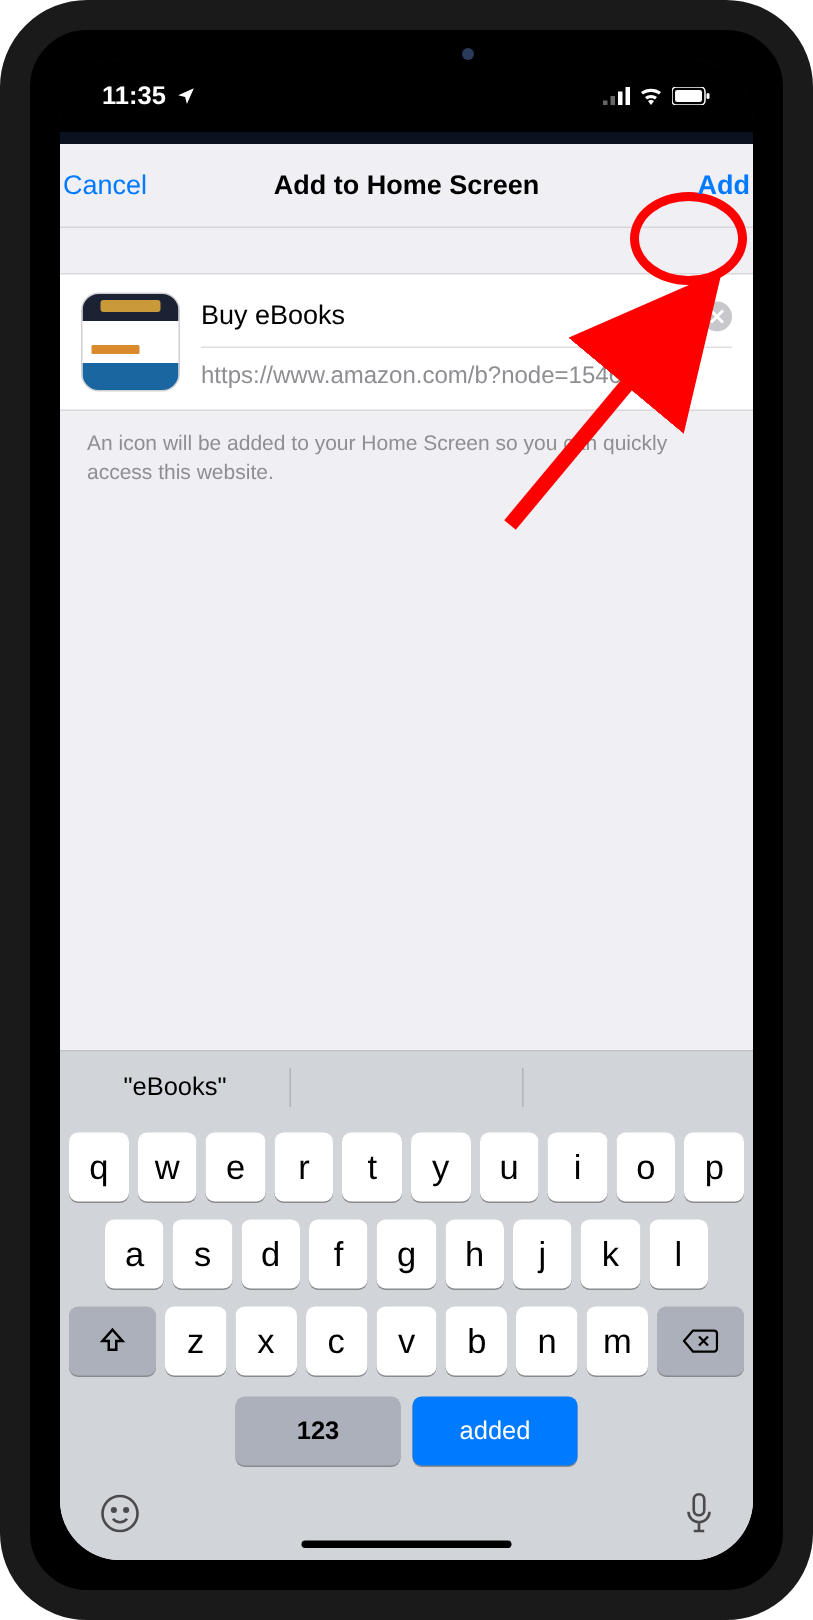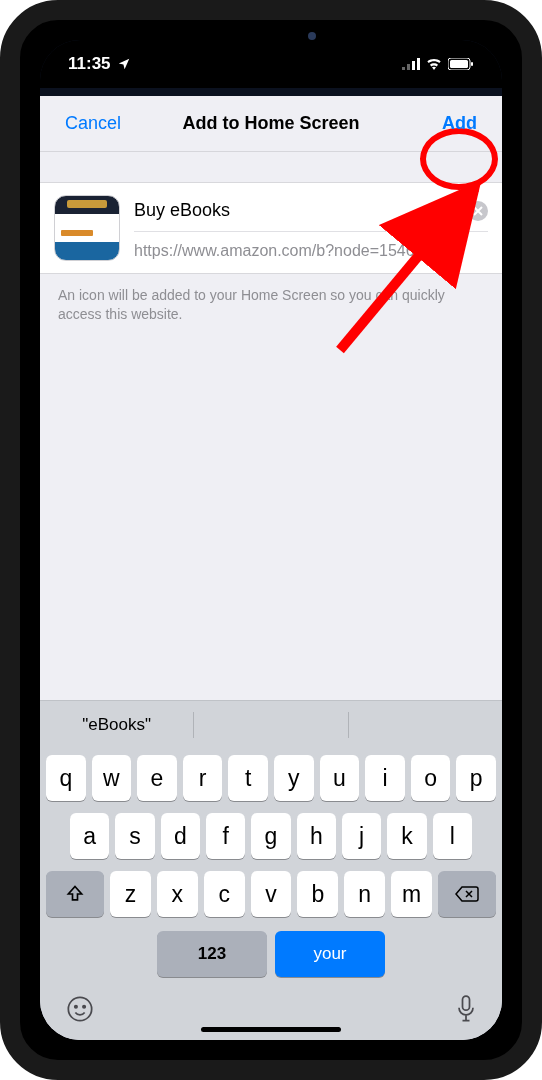--- a/index.html
+++ b/index.html
@@ -21,21 +21,21 @@
 .status-bar { height: 48px; display: flex; justify-content: space-between; align-items: center; padding: 0 28px; color: #fff; font-size: 17px; font-weight: 600; background: #000; }
 .status-left { display: flex; align-items: center; gap: 6px; }
 .status-right { display: flex; align-items: center; gap: 6px; }
 .loc-arrow svg, .signal svg, .wifi svg, .battery svg { display: block; }
 
 
 .dim-strip { height: 8px; background: rgba(0,0,0,0.25); }
 
 
 .sheet { flex: 1; display: flex; flex-direction: column; background: #efeff4; }
-.nav-bar { height: 56px; display: flex; align-items: center; justify-content: space-between; padding: 0 25px; border-bottom: 1px solid rgba(0,0,0,0.1); position: relative; }
+.nav-bar { height: 56px; display: flex; align-items: center; justify-content: space-between; padding: 0 2px; border-bottom: 1px solid rgba(0,0,0,0.1); position: relative; }
 .nav-title { position: absolute; left: 0; right: 0; text-align: center; font-size: 18px; font-weight: 600; color: #000; pointer-events: none; }
 .nav-btn { color: #007aff; font-size: 18px; background: none; border: none; cursor: pointer; position: relative; z-index: 1; }
 .nav-btn.bold { font-weight: 600; }
 
 
 .card { background: #fff; margin-top: 30px; border-top: 1px solid #d8d8dc; border-bottom: 1px solid #d8d8dc; display: flex; padding: 12px 14px; gap: 14px; align-items: center; }
 .thumb { width: 66px; height: 66px; border-radius: 12px; background: linear-gradient(180deg,#1a2233 0 28%, #fff 28% 72%, #1a66a0 72% 100%); border: 1px solid #d0d0d4; position: relative; overflow: hidden; }
 .thumb::before { content:""; position:absolute; top:4px; left:12px; width:40px; height:8px; background:#c89a3a; border-radius:2px; }
 .thumb::after { content:""; position:absolute; top:34px; left:6px; width:32px; height:6px; background:#d98a2a; border-radius:1px; }
 .fields { flex: 1; display: flex; flex-direction: column; }
@@ -193,21 +193,21 @@
             <button class="key">m</button>
             <button class="key key-sp key-wide">
               <svg width="24" height="18" viewBox="0 0 24 18" fill="none" stroke="#000" stroke-width="1.5">
                   <path d="M7 2h14a2 2 0 012 2v10a2 2 0 01-2 2H7l-6-7 6-7z"></path>
                   <path d="M11 6l6 6M17 6l-6 6"></path>
                 </svg>
             </button>
           </div>
           <div class="krow r4">
             <button class="key key-sp key-123">123</button>
-            <button class="key key-done">your</button>
+            <button class="key key-done">added</button>
           </div>
         </div>
         <div class="kbd-bottom">
           <button>
             <svg width="28" height="28" viewBox="0 0 24 24" fill="none" stroke="#4a4a4f" stroke-width="1.5">
                 <circle cx="12" cy="12" r="10"></circle>
                 <circle cx="8.5" cy="10" r="1" fill="#4a4a4f"></circle>
                 <circle cx="15.5" cy="10" r="1" fill="#4a4a4f"></circle>
                 <path d="M8 15c1 1.3 2.4 2 4 2s3-0.7 4-2"></path>
               </svg>

